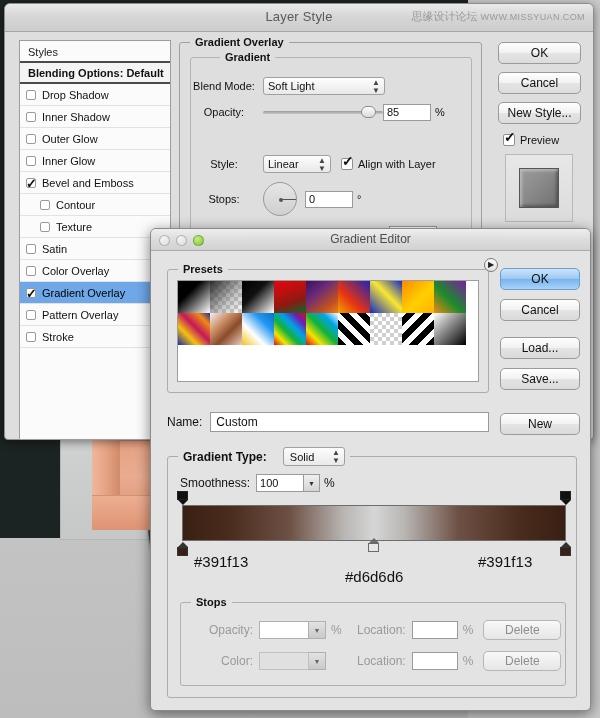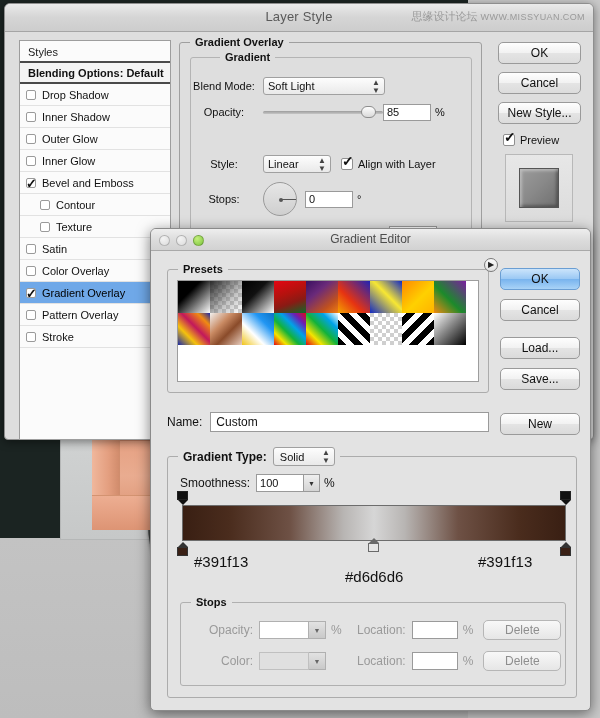--- a/index.html
+++ b/index.html
@@ -318,21 +318,21 @@
     flex:1; height:20px; background:#fff; border:1px solid #9a9a9a;
     font-size:12px; color:#111; padding:0 5px; line-height:18px;
   }
 
   #type-group {
     position:absolute; left:16px; top:205px; width:410px; height:242px;
     border:1px solid #acacac; border-radius:3px;
   }
   #type-legend {
     position:absolute; top:-10px; left:10px; padding:0 5px;
-    background:#e3e3e3; display:flex; align-items:center; gap:6px;
+    background:#e3e3e3; display:flex; align-items:center; gap:16px;
   }
   #type-legend .t { font-size:12px; font-weight:bold; color:#111; }
   #type-select {
     height:19px; min-width:62px; padding:0 16px 0 6px;
     background:linear-gradient(180deg,#fdfdfd,#e9e9e9);
     border:1px solid #a0a0a0; border-radius:3px;
     font-size:11px; color:#111; position:relative;
     display:flex; align-items:center;
   }
   #type-select .arrows { position:absolute; right:4px; top:1px; font-size:8px; line-height:8px; color:#444; }

